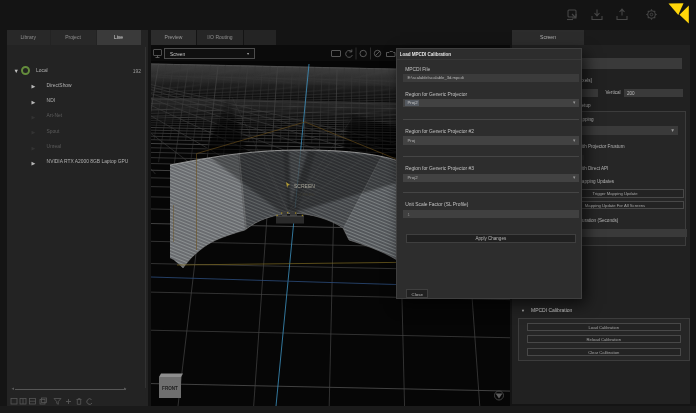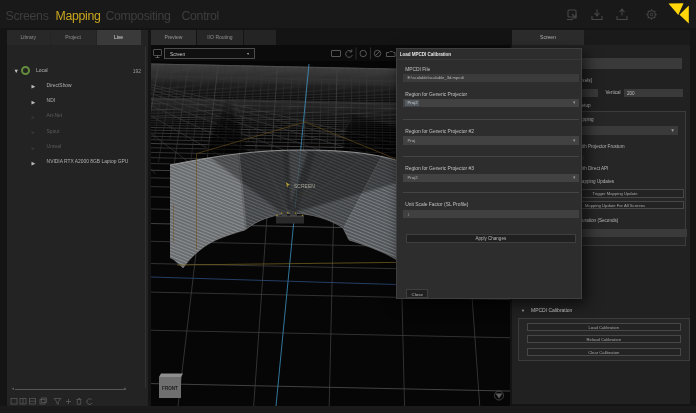--- a/index.html
+++ b/index.html
@@ -8,26 +8,20 @@
 #topbar { left:0; top:0; width:696px; height:28px; background:#191919; }
 #topbar .t { position:absolute; top:8.6px; font-size:12.3px; font-weight:500; color:#3e3e3e; letter-spacing:-0.3px; }
 .tab { position:absolute; top:30px; height:14.5px; font-size:5px; color:#8f8f8f; text-align:center; line-height:15px; background:#282828; }
 .tree-row { position:absolute; left:0; width:141px; height:15px; font-size:4.9px; color:#b2b2b2; }
 .inp { position:absolute; background:#3a3a3a; }
 .lbl { position:absolute; font-size:4.6px; color:#b4b4b4; white-space:nowrap; }
 .btn { position:absolute; background:#232323; border:1px solid #484848; color:#a4a4a4; font-size:4.2px; text-align:center; white-space:nowrap; }
 </style></head>
 <body>
 <div id="stage">
-  <div id="topbar" class="abs">
-    <span class="t" style="left:5.5px;">Screens</span>
-    <span class="t" style="left:55.5px; color:#c9a61f;">Mapping</span>
-    <span class="t" style="left:105.5px;">Compositing</span>
-    <span class="t" style="left:181.5px;">Control</span>
-  </div>
 
   <div class="abs" style="left:0px; top:406px; width:696px; height:7px; background:#1a1a1a;"></div>
   <div class="abs" style="left:7px; top:30px; width:141px; height:376px; background:#232323;"></div>
   <div class="tab" style="left:7px; width:42.5px;">Library</div>
   <div class="tab" style="left:50.5px; width:45px;">Project</div>
   <div class="tab" style="left:96.5px; width:44px; background:#3a3a3a; color:#dcdcdc;">Live</div>
 
   <div class="tab" style="left:151px; width:45px; background:#2c2c2c; color:#9a9a9a;">Preview</div>
   <div class="tab" style="left:197px; width:46px; background:#262626;">I/O Routing</div>
   <div class="abs" style="left:244px; top:30px; width:32px; height:14.5px; background:#242424;"></div>

